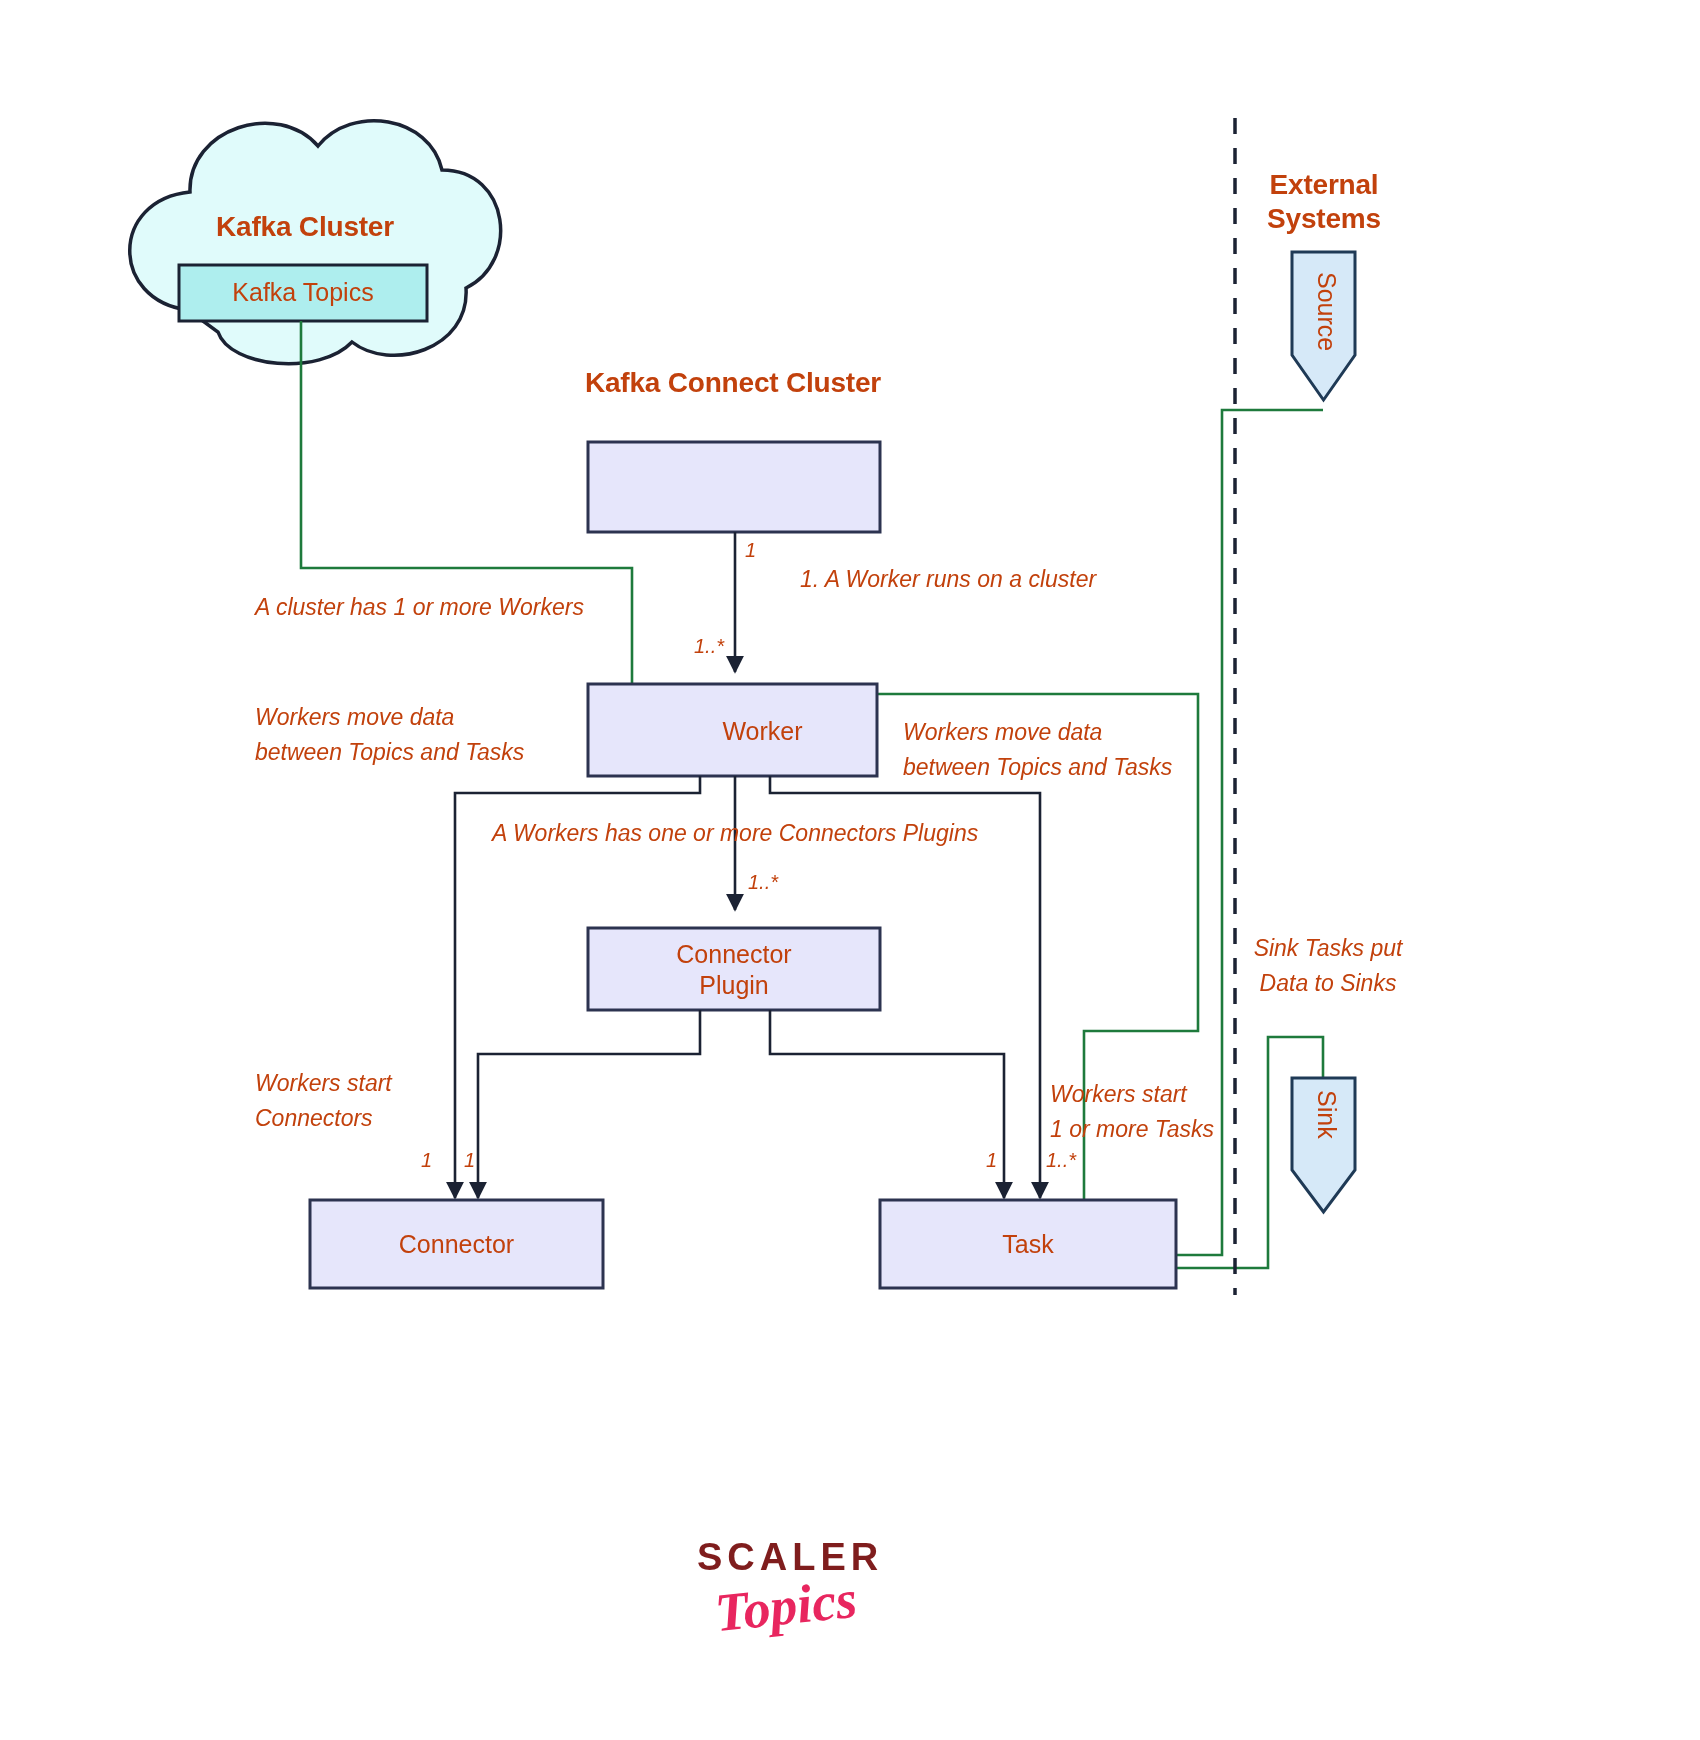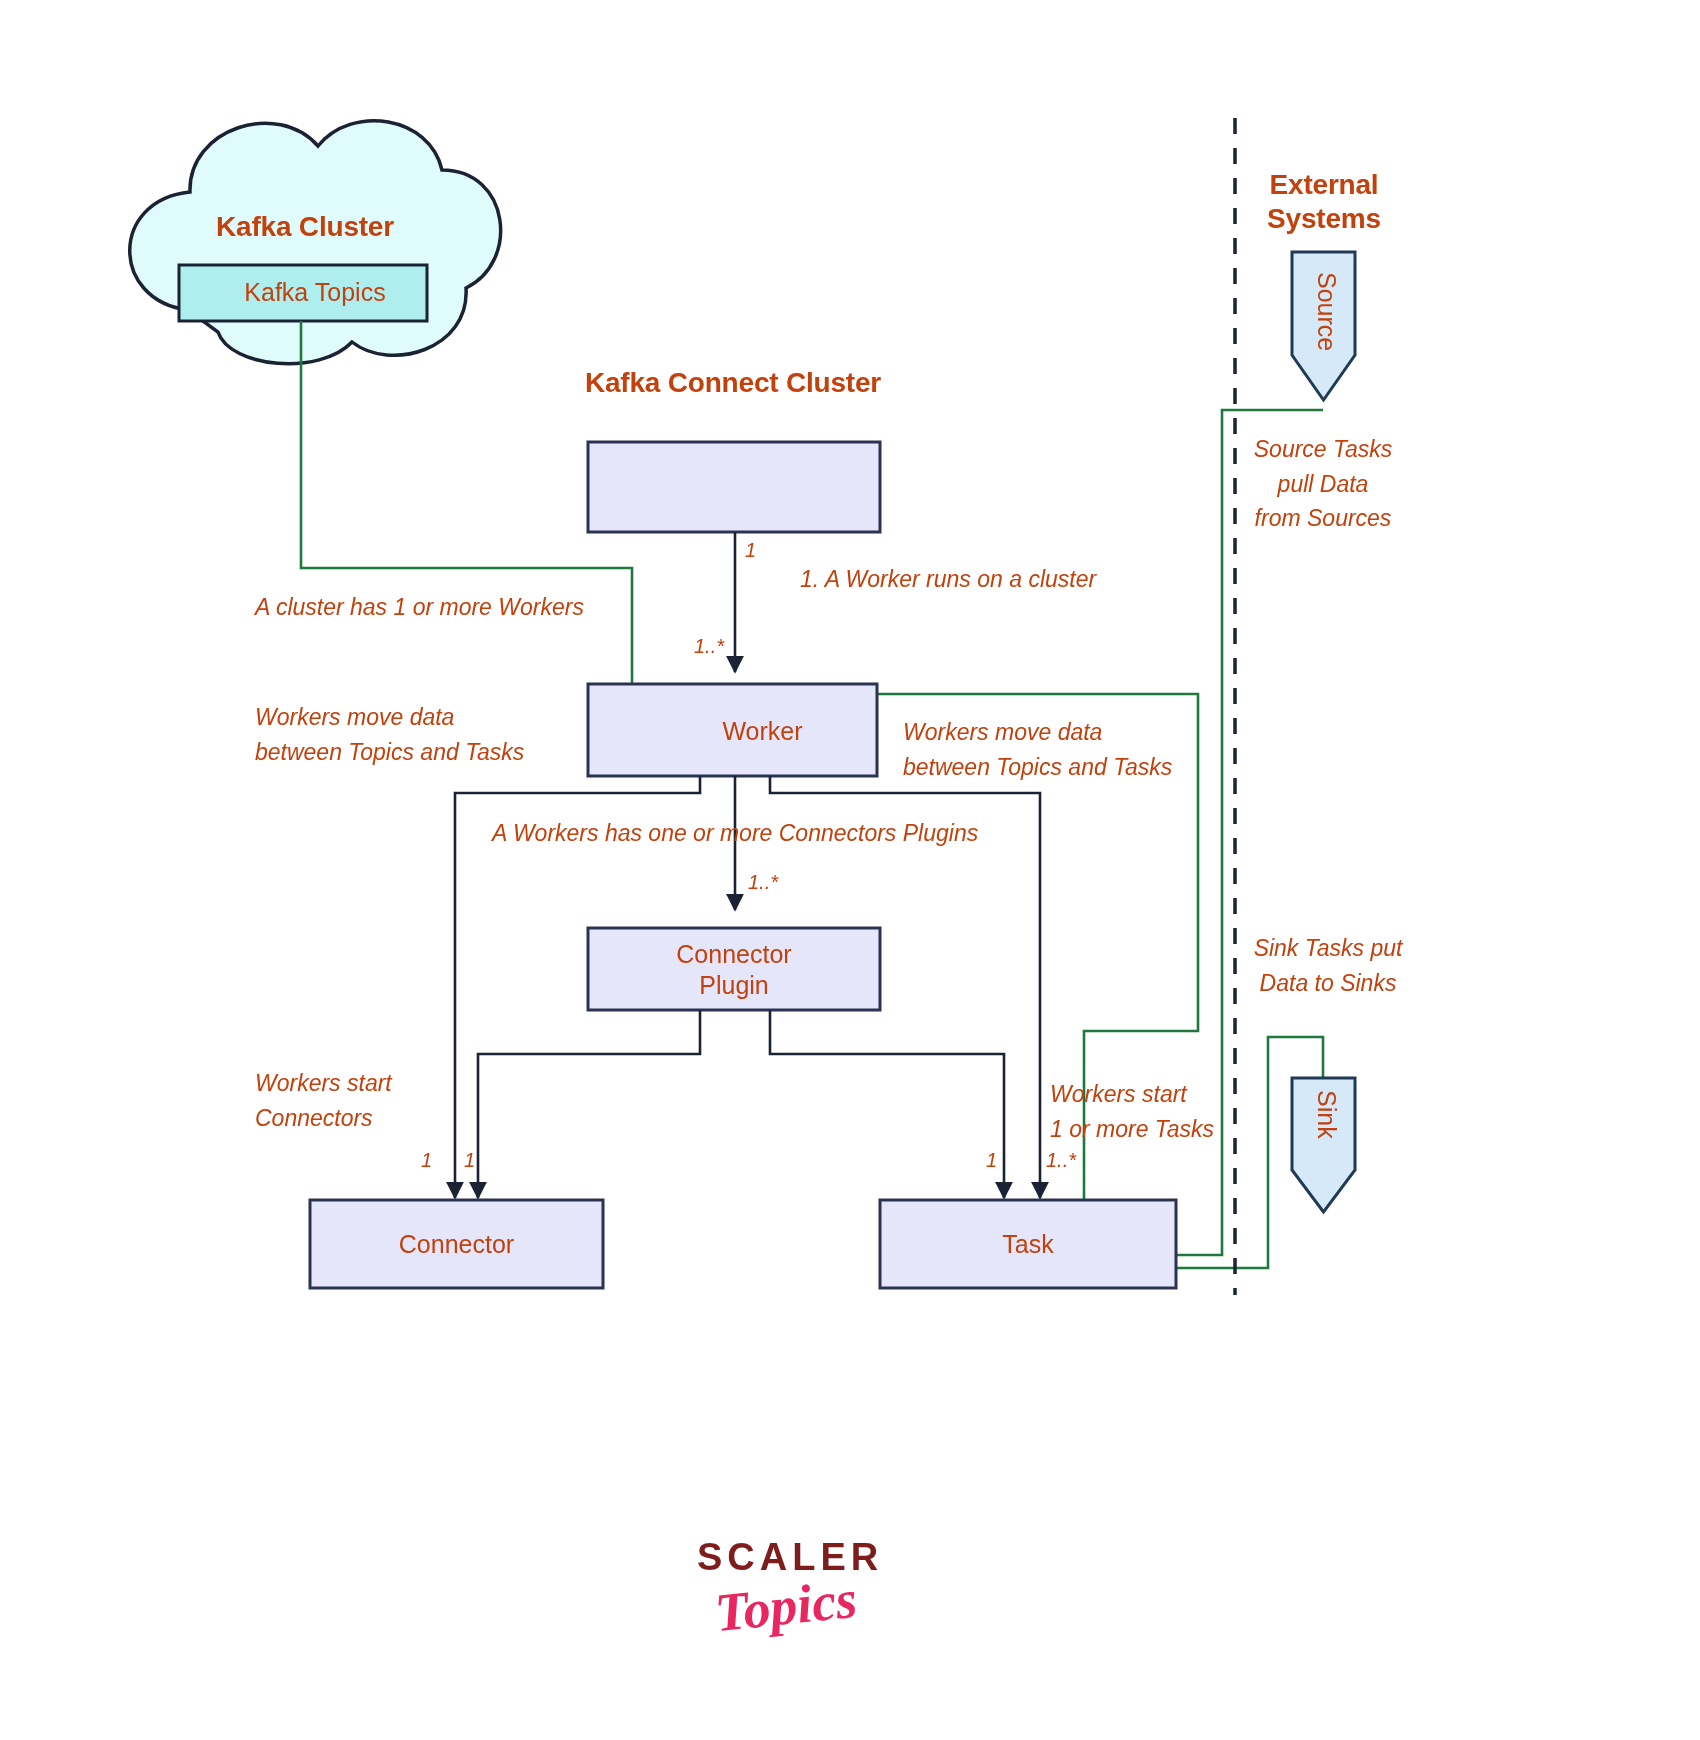--- a/index.html
+++ b/index.html
@@ -133,21 +133,21 @@
 
     <line x1="1235" y1="118" x2="1235" y2="1295" stroke="#1b2233" stroke-width="3.5" stroke-dasharray="16 14"></line>
 
     <path d="M 1292 252 L 1355 252 L 1355 355 L 1323.5 400 L 1292 355 Z" fill="#d6e9f8" stroke="#1f3a56" stroke-width="3"></path>
 
     <path d="M 1292 1078 L 1355 1078 L 1355 1170 L 1323.5 1212 L 1292 1170 Z" fill="#d6e9f8" stroke="#1f3a56" stroke-width="3"></path>
   </svg>
 
   <div class="lbl bold-title center" style="left:175px; top:210px; width:260px;">Kafka Cluster</div>
 
-  <div class="lbl node-text" style="left:179px; top:277px; width:248px;padding-left:12px;">Kafka Topics</div>
+  <div class="lbl node-text" style="left:179px; top:277px; width:248px;">Kafka Topics</div>
 
   <div class="lbl bold-title center" style="left:533px; top:366px; width:400px;">Kafka Connect Cluster</div>
 
 
   <div class="lbl node-text" style="left:602px; top:716px; width:321px;">Worker</div>
 
   <div class="lbl node-text" style="left:588px; top:939px; width:292px;">Connector
 Plugin</div>
 
   <div class="lbl node-text" style="left:310px; top:1229px; width:293px;">Connector</div>
@@ -173,23 +173,20 @@
 
   <div class="lbl italic-note" style="left:492px; top:816px;">A Workers has one or more Connectors Plugins</div>
 
   <div class="lbl italic-note" style="left:255px; top:1066px;">Workers start
 Connectors</div>
 
 
   <div class="lbl italic-note" style="left:1050px; top:1077px;">Workers start
 1 or more Tasks</div>
 
-  <div class="lbl italic-note center" style="left:1243px; top:432px; width:160px;">Source Tasks
-pull Data
-from Sources</div>
 
   <div class="lbl italic-note center" style="left:1248px; top:931px; width:160px;">Sink Tasks put
 Data to Sinks</div>
 
   <div class="lbl mult" style="left:745px; top:538px;">1</div>
 
   <div class="lbl mult" style="left:694px; top:634px;">1..*</div>
 
   <div class="lbl mult" style="left:748px; top:870px;">1..*</div>
 

